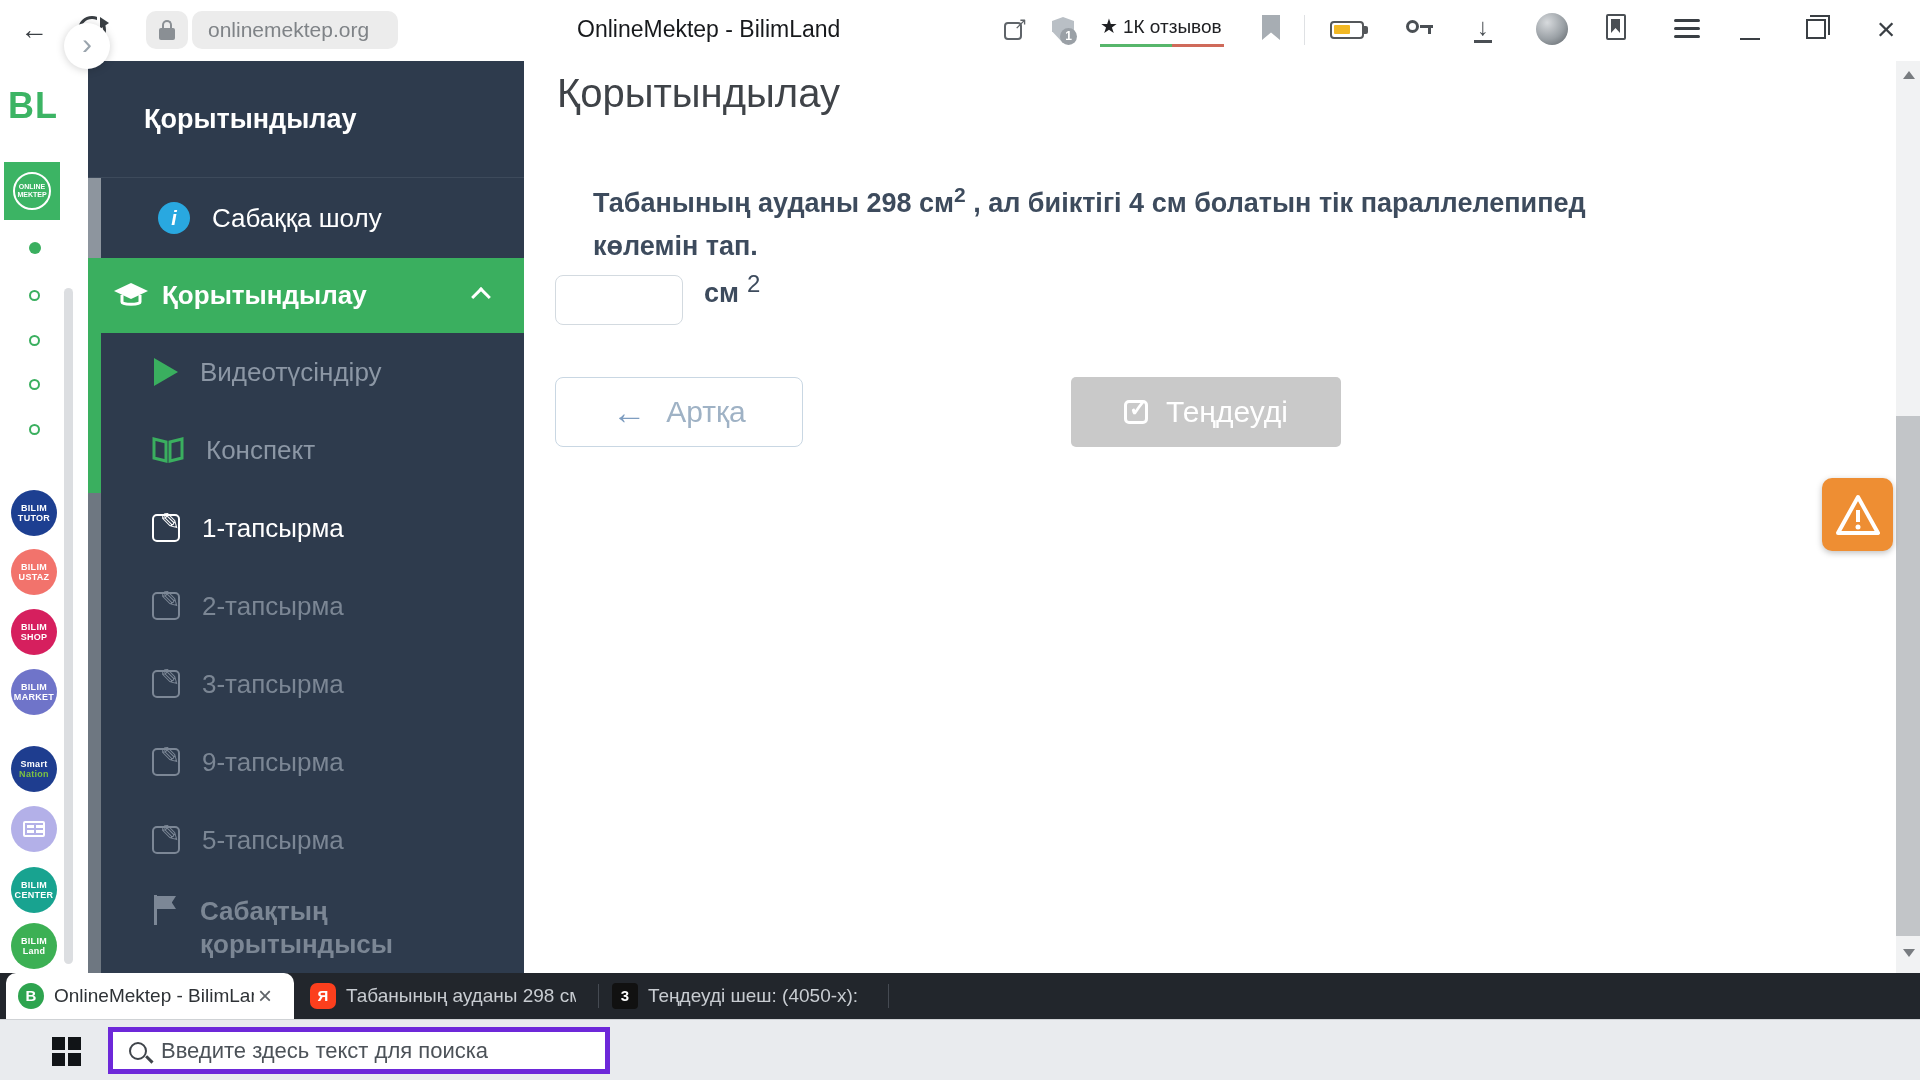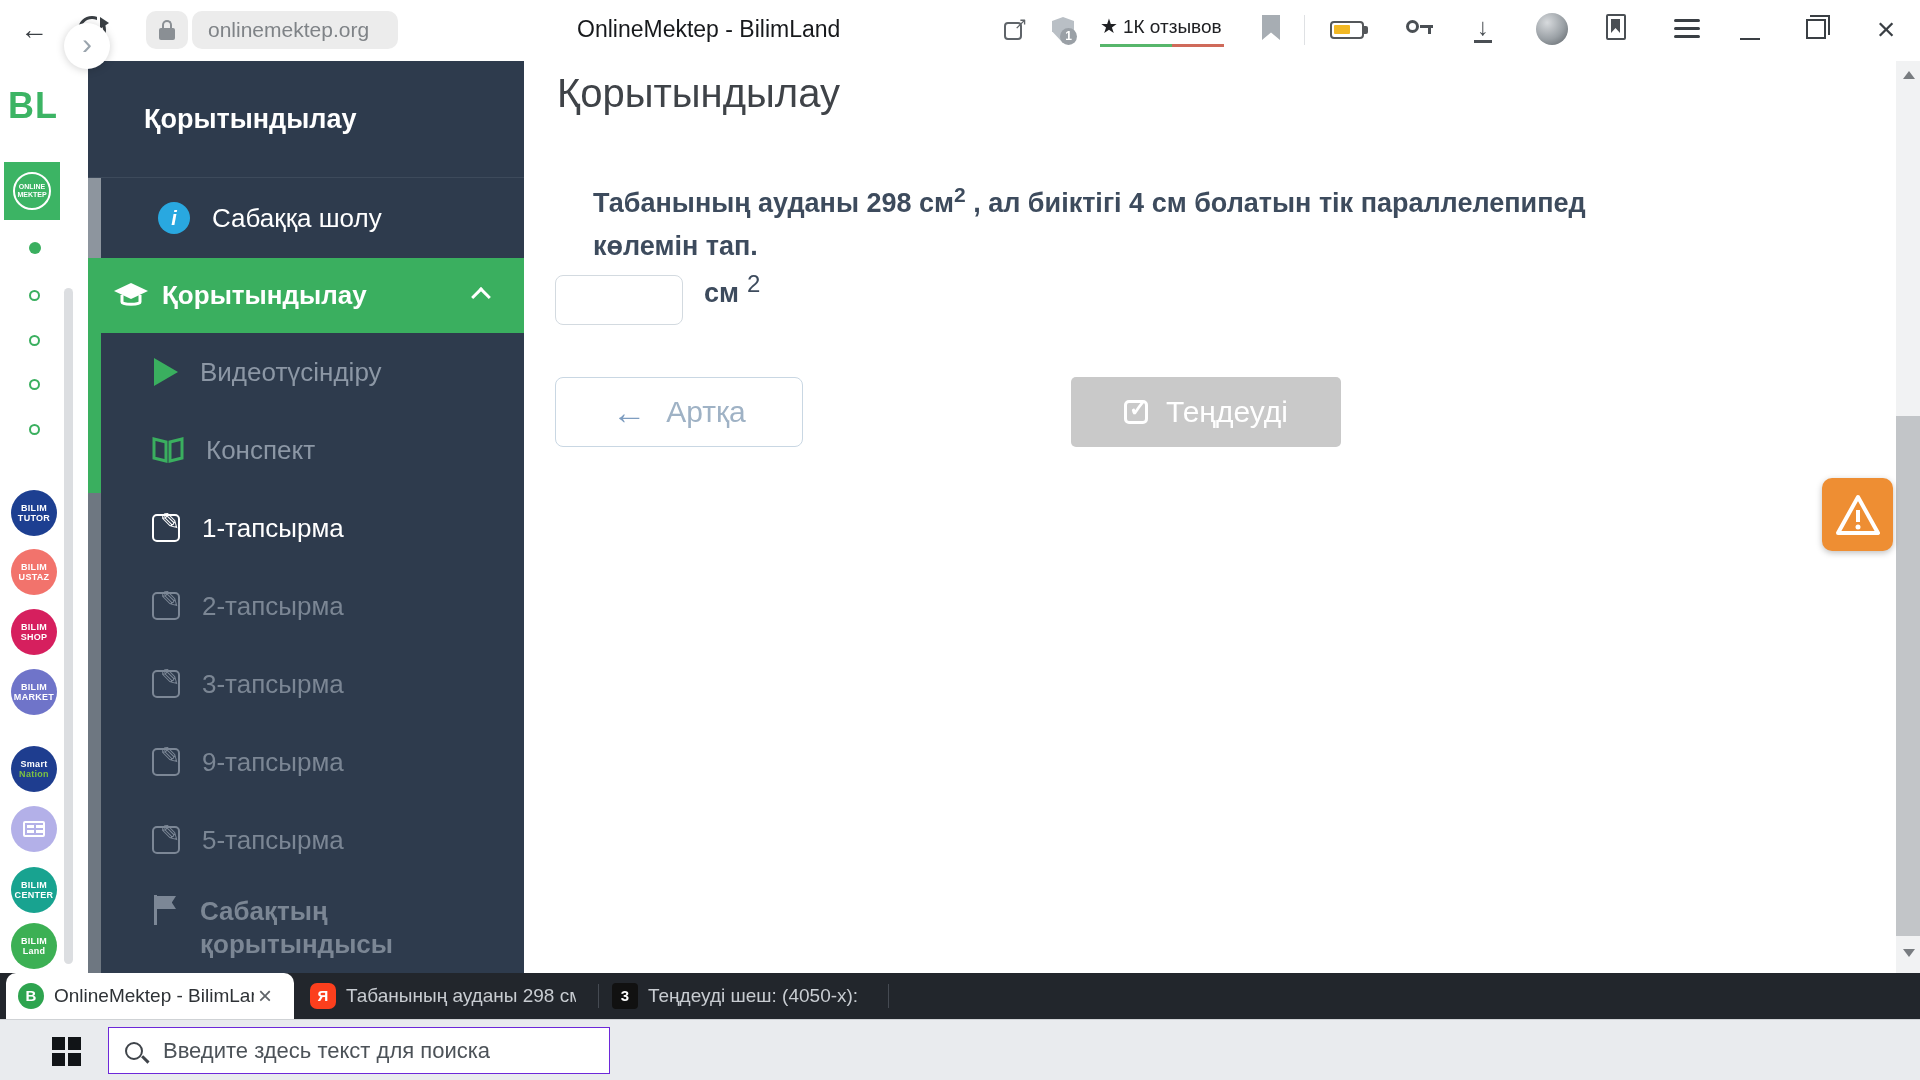--- a/index.html
+++ b/index.html
@@ -152,21 +152,21 @@
   #tab-1 .tab-title { color:#2e3236; width:200px; }
   #tab-2 .tab-title { color:#c8ccd1; width:230px; }
   #tab-3 .tab-title { color:#c8ccd1; width:215px; }
   .tab-close { margin-left:4px; color:#5f6469; font-size:24px; line-height:24px; }
   .tab-sep { top:11px; width:1px; height:24px; background:#454a52; }
 
   
   #taskbar { left:0; top:1019px; width:1920px; height:61px; background:#e9ebee; border-top:1px solid #cfd2d5; }
   #win-logo { left:52px; top:17px; width:30px; height:30px; display:grid; grid-template-columns:13px 13px; grid-template-rows:13px 13px; gap:3px; }
   #win-logo i { background:#111417; }
-  #search-box { left:108px; top:7px; width:502px; height:47px; background:#fff; border:1px solid #6d28d9; display:flex; align-items:center; padding-left:16px;gap:6px; }
+  #search-box { left:108px; top:7px; width:502px; height:47px; background:#fff; border:5px solid #6d28d9; display:flex; align-items:center; padding-left:16px; }
   .magnifier { position:relative; width:18px; height:18px; border:2.5px solid #3f444a; border-radius:50%; flex:0 0 auto; }
   .magnifier::after { content:""; position:absolute; left:14px; top:14px; width:9px; height:2.5px; background:#3f444a; transform:rotate(45deg); }
   #search-box input { border:none; outline:none; font-size:22px; color:#3f444a; margin-left:14px; width:420px; font-family:"Liberation Sans",sans-serif; background:transparent; }
   #search-box input::placeholder { color:#4c5258; opacity:1; }
 </style>
 </head>
 <body>
 
 <div id="stage">
 

